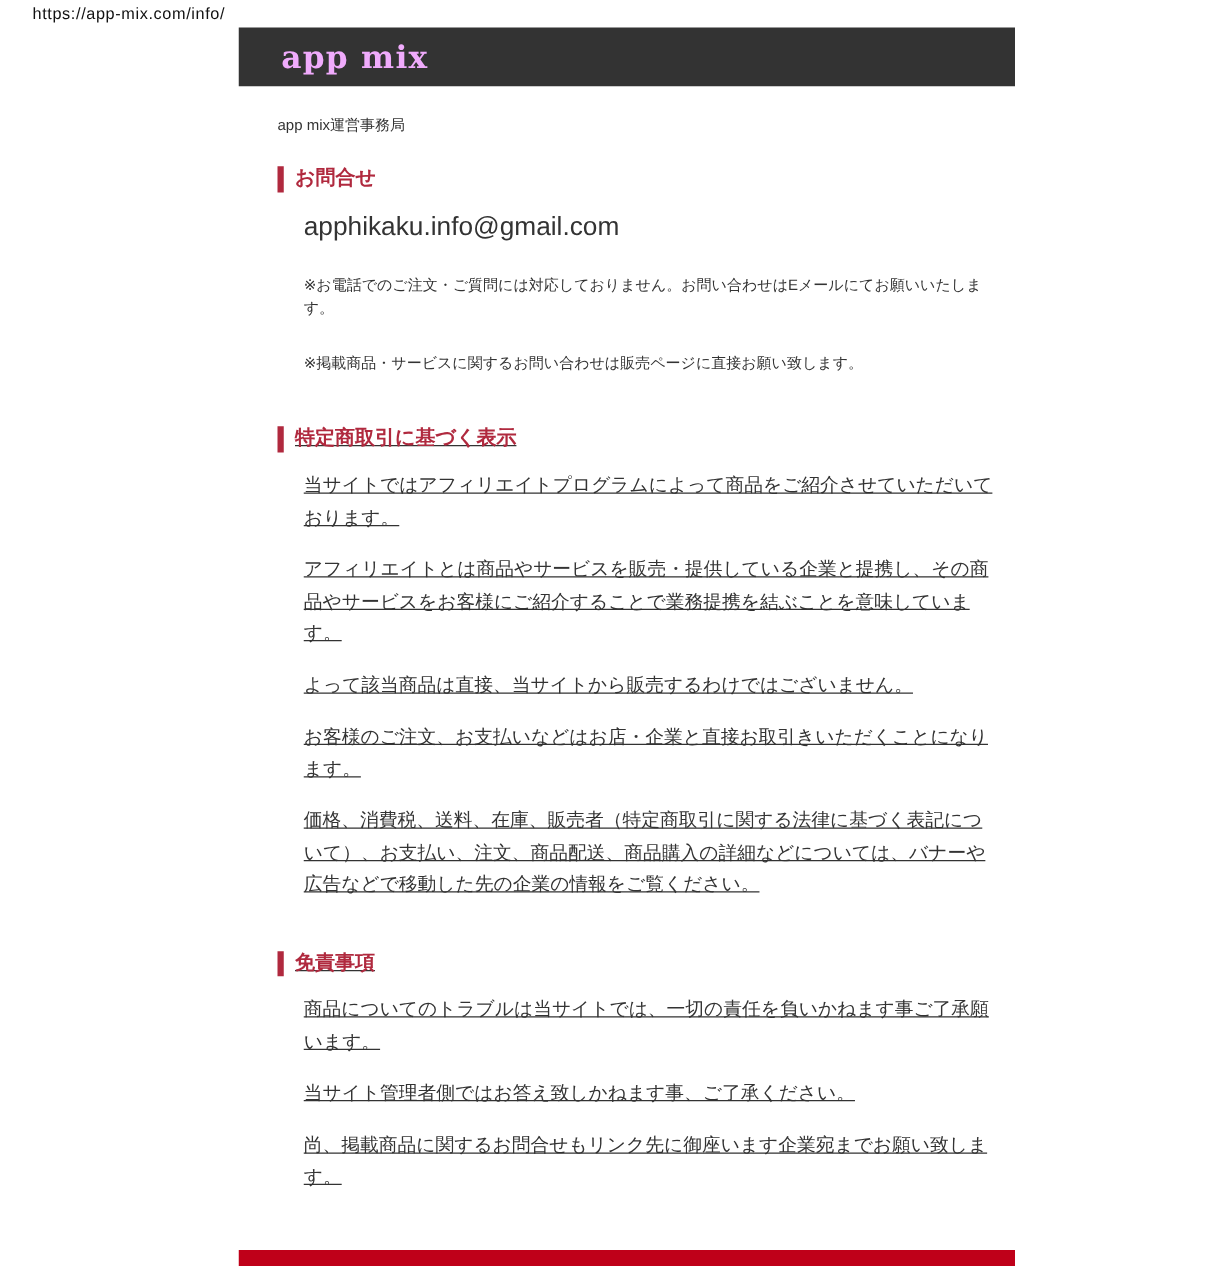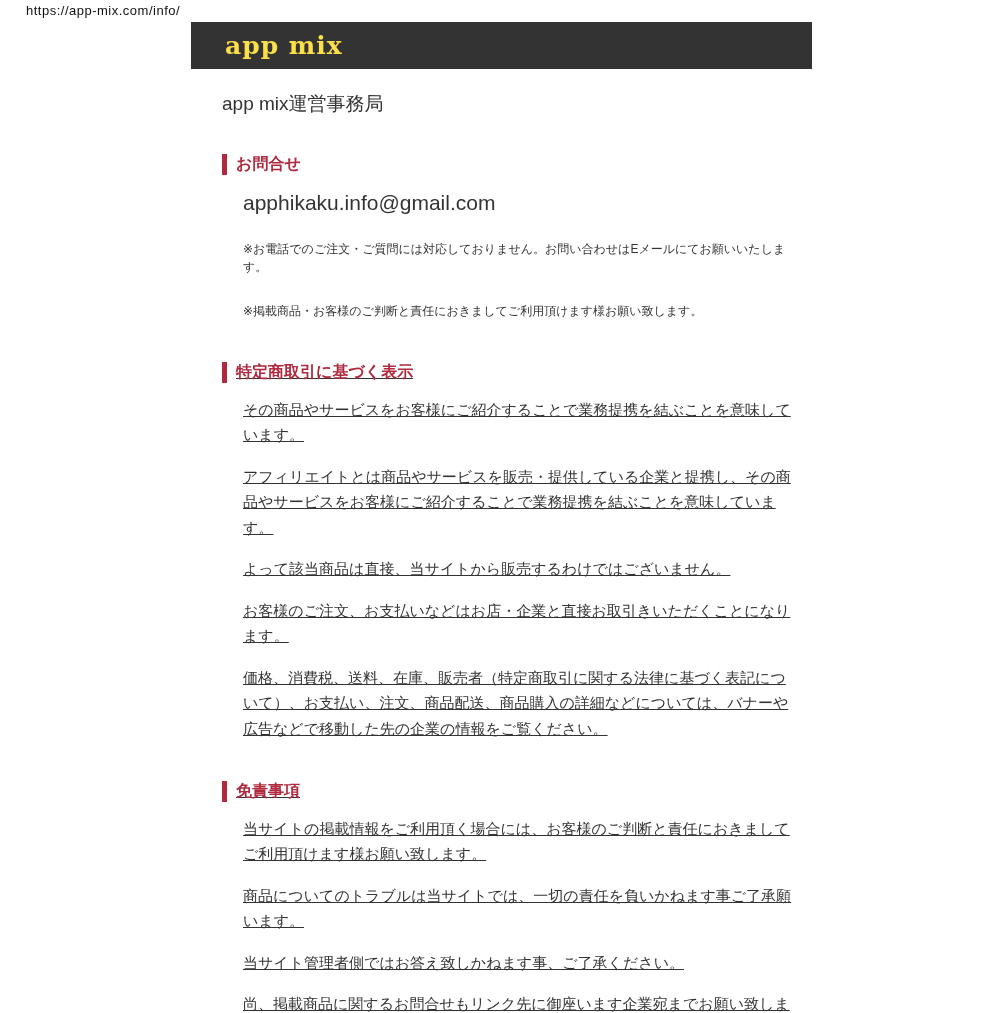--- a/index.html
+++ b/index.html
@@ -34,42 +34,42 @@
     background: var(--header-bg);
     height: 47px;
     display: flex;
     align-items: center;
     padding-left: 13px;
   }
   .site-title {
     font-family: "DejaVu Serif", "Liberation Serif", serif;
     font-weight: bold;
     font-size: 25px;
-    color: #fde047;
+    color: #f0abfc;
     letter-spacing: 1px;
     cursor: pointer;
   }
   .content {
     padding: 0 16px 0 10px;
   }
   .operator {
     margin: 24px 0 0 0;
-    font-size: 19px;
+    font-size: 12px;
     line-height: 1.2;
   }
   .section-heading {
     border-left: 5px solid var(--accent);
     color: var(--accent);
     font-size: 16px;
     font-weight: bold;
     line-height: 1.3;
     padding-left: 9px;
     margin: 0;
   }
-  .section-contact { margin-top: 38px; }
+  .section-contact { margin-top: 26px; }
   .email {
     margin: 15px 0 25px 0;
     font-size: 21px;
     line-height: 1.2;
   }
   .note {
     font-size: 12px;
     line-height: 1.5;
     margin: 0 0 26px 0;
   }
@@ -101,35 +101,34 @@
   </header>
 
   <main class="content">
 
     <p class="operator">app mix運営事務局</p>
 
     <section class="section-contact">
       <h2 class="section-heading">お問合せ</h2>
       <p class="email">apphikaku.info@gmail.com</p>
       <p class="note">※お電話でのご注文・ご質問には対応しておりません。お問い合わせはEメールにてお願いいたします。</p>
-      <p class="note">※掲載商品・お客様のご判断と責任におきましてご利用頂けます様お願い致します。</p>
+      <p class="note">※掲載商品・サービスに関するお問い合わせは販売ページに直接お願い致します。</p>
     </section>
 
     <section class="section-commercial">
       <h2 class="section-heading">特定商取引に基づく表示</h2>
-      <p class="body-p">その商品やサービスをお客様にご紹介することで業務提携を結ぶことを意味しています。</p>
+      <p class="body-p">当サイトではアフィリエイトプログラムによって商品をご紹介させていただいております。</p>
       <p class="body-p">アフィリエイトとは商品やサービスを販売・提供している企業と提携し、その商品やサービスをお客様にご紹介することで業務提携を結ぶことを意味しています。</p>
       <p class="body-p">よって該当商品は直接、当サイトから販売するわけではございません。</p>
       <p class="body-p">お客様のご注文、お支払いなどはお店・企業と直接お取引きいただくことになります。</p>
       <p class="body-p">価格、消費税、送料、在庫、販売者（特定商取引に関する法律に基づく表記について）、お支払い、注文、商品配送、商品購入の詳細などについては、バナーや広告などで移動した先の企業の情報をご覧ください。</p>
     </section>
 
     <section class="section-disclaimer">
       <h2 class="section-heading">免責事項</h2>
-      <p class="body-p">当サイトの掲載情報をご利用頂く場合には、お客様のご判断と責任におきましてご利用頂けます様お願い致します。</p>
       <p class="body-p">商品についてのトラブルは当サイトでは、一切の責任を負いかねます事ご了承願います。</p>
       <p class="body-p">当サイト管理者側ではお答え致しかねます事、ご了承ください。</p>
       <p class="body-p">尚、掲載商品に関するお問合せもリンク先に御座います企業宛までお願い致します。</p>
     </section>
 
   </main>
 
   <footer class="site-footer">
     
     

